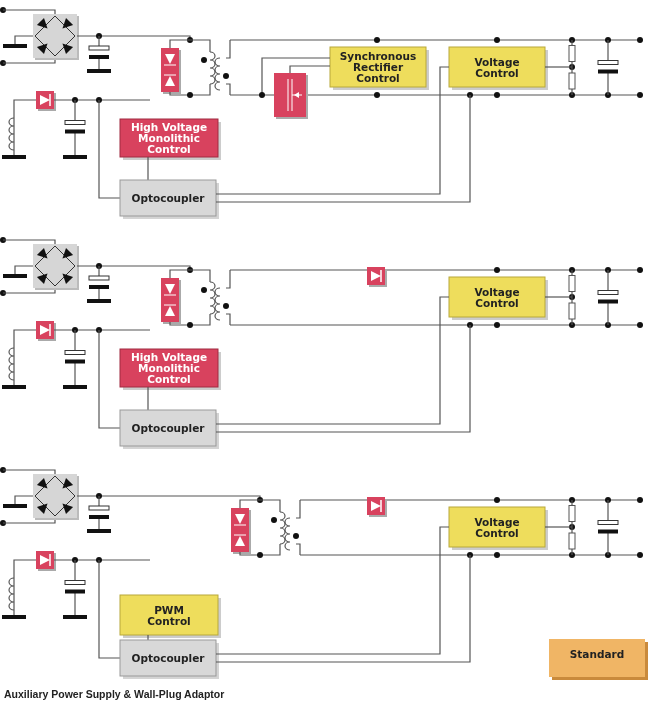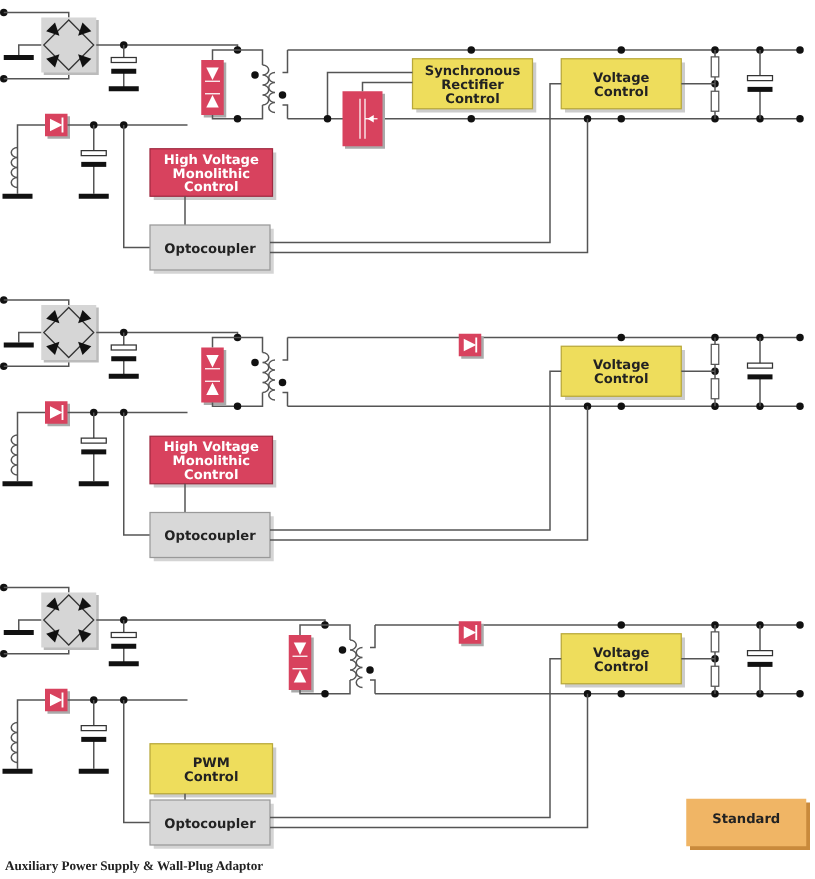--- a/index.html
+++ b/index.html
@@ -2,21 +2,21 @@
 <html><head>
 <meta charset="utf-8">
 <style>
   html,body{margin:0;padding:0;background:#ffffff;}
   body{width:652px;height:703px;position:relative;overflow:hidden;font-family:"DejaVu Sans","Liberation Sans",sans-serif;}
   svg{position:absolute;left:0;top:0;}
   .w{stroke:#555;stroke-width:1.2;fill:none;}
   .gnd{fill:#111;}
   .dot{fill:#111;}
   .blk-text{font-family:"DejaVu Sans",sans-serif;font-weight:bold;font-size:10.5px;text-anchor:middle;}
-  .caption{position:absolute;left:4px;top:688px;font-family:Liberation Serif, serif;font-weight:bold;font-size:10.5px;color:#222;}
+  .caption{position:absolute;left:4px;top:688px;font-family:Liberation Sans, sans-serif;font-weight:bold;font-size:10.5px;color:#222;}
 </style>
 </head>
 <body>
 
 <svg id="schem" width="652" height="703" viewBox="0 0 652 703">
     <g>
       <circle cx="3" cy="10" r="3" class="dot"></circle>
       <circle cx="3" cy="63" r="3" class="dot"></circle>
       <polyline points="3,10 55,10 55,14" class="w"></polyline>
       <polyline points="3,63 55,63 55,58" class="w"></polyline>

